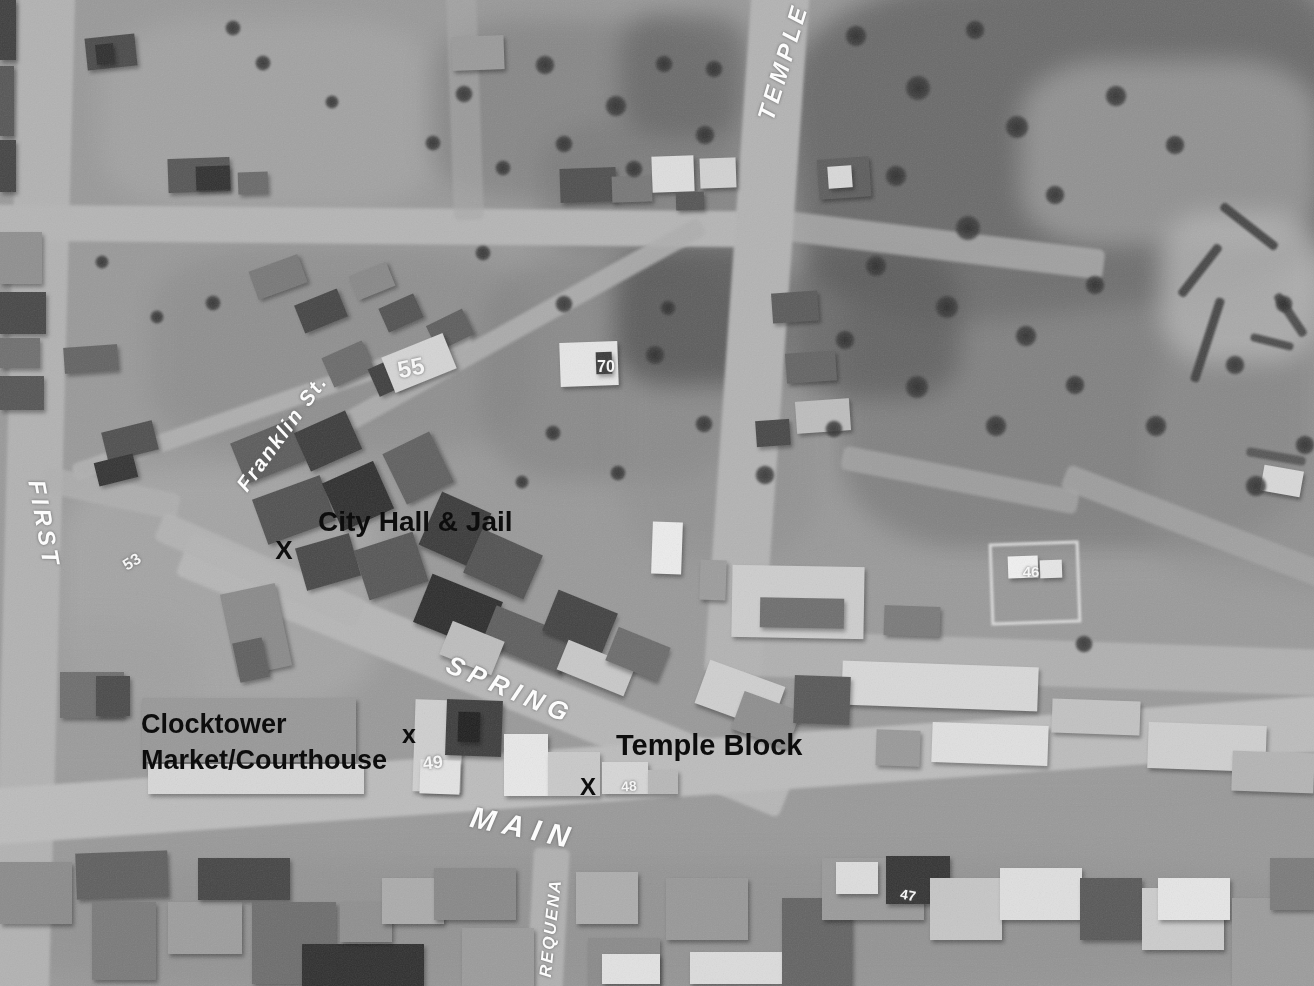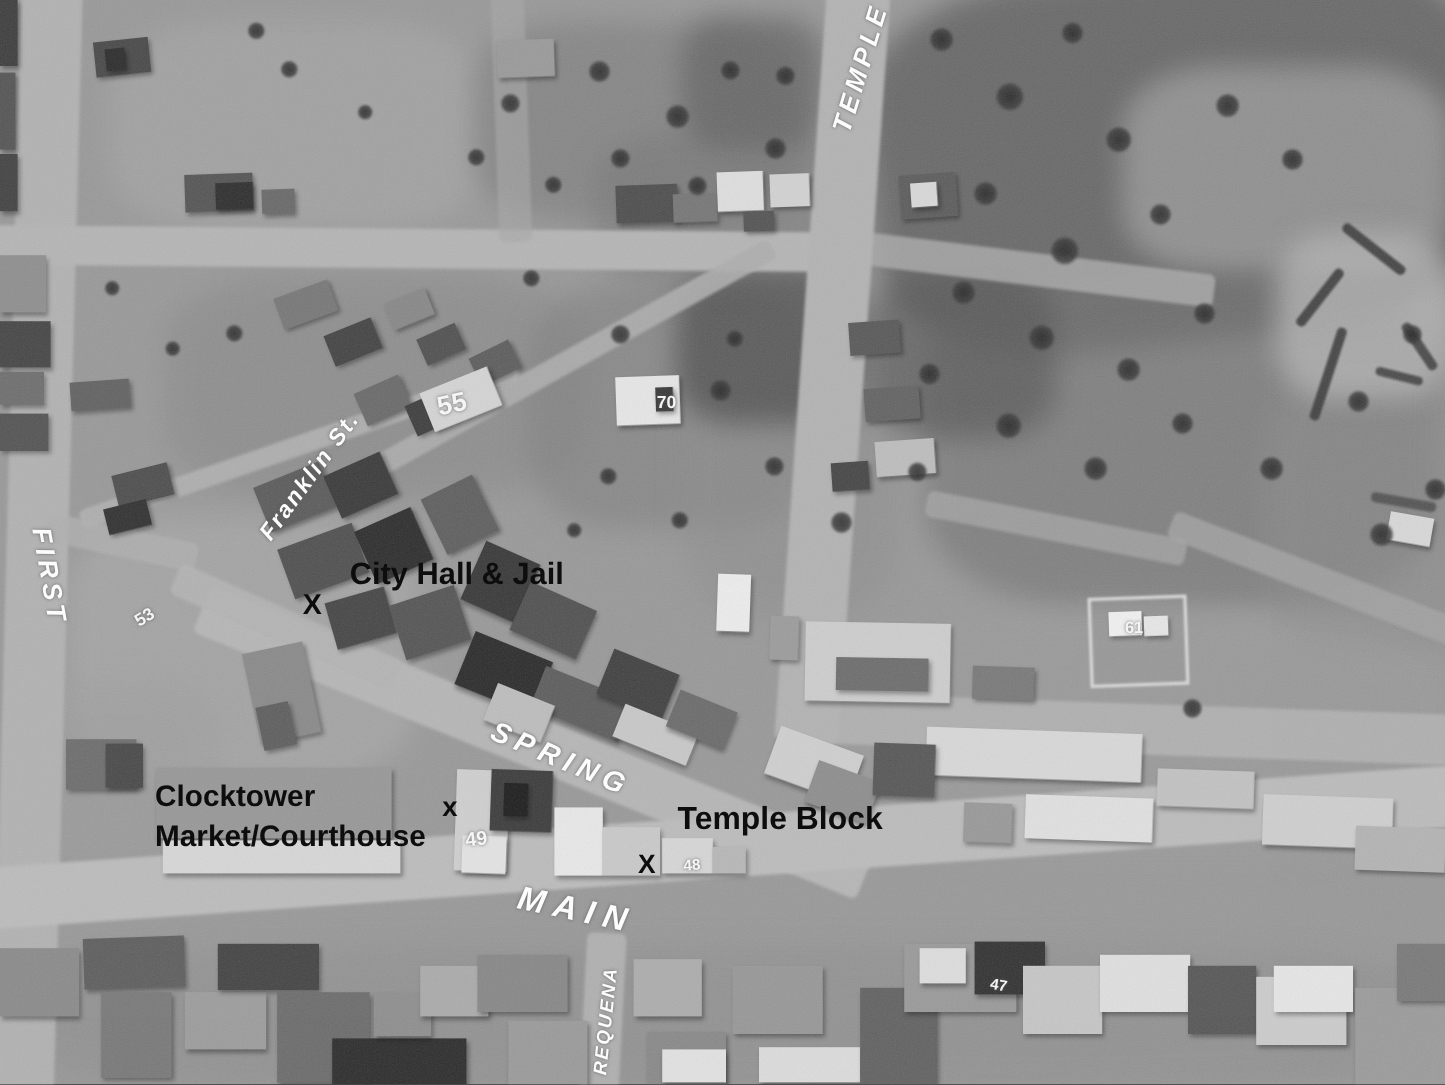--- a/index.html
+++ b/index.html
@@ -249,21 +249,21 @@
       <div class="street-label" style="font-size: 24px; letter-spacing: 4px; position: absolute; left: 44px; top: 524px; transform: translate(-50%, -50%) rotate(80deg);">FIRST</div>
       <div class="street-label" style="font-size: 21px; letter-spacing: 2px; position: absolute; left: 282px; top: 433px; transform: translate(-50%, -50%) rotate(-54deg);">Franklin St.</div>
       <div class="street-label" style="font-size: 26px; letter-spacing: 6px; position: absolute; left: 510px; top: 690px; transform: translate(-50%, -50%) rotate(23deg);">SPRING</div>
       <div class="street-label" style="font-size: 30px; letter-spacing: 8px; position: absolute; left: 524px; top: 828px; transform: translate(-50%, -50%) rotate(12deg);">MAIN</div>
       <div class="street-label" style="font-size: 17px; letter-spacing: 2px; position: absolute; left: 551px; top: 928px; transform: translate(-50%, -50%) rotate(-84deg);">REQUENA</div>
       <div class="parcel-number" style="font-size: 24px; position: absolute; left: 411px; top: 368px; transform: translate(-50%, -50%) rotate(-12deg);">55</div>
       <div class="parcel-number" style="font-size: 16px; position: absolute; left: 606px; top: 367px; transform: translate(-50%, -50%) rotate(0deg);">70</div>
       <div class="parcel-number" style="font-size: 16px; position: absolute; left: 132px; top: 562px; transform: translate(-50%, -50%) rotate(-32deg);">53</div>
       <div class="parcel-number" style="font-size: 18px; position: absolute; left: 433px; top: 763px; transform: translate(-50%, -50%) rotate(-6deg);">49</div>
       <div class="parcel-number" style="font-size: 14px; position: absolute; left: 629px; top: 786px; transform: translate(-50%, -50%) rotate(-4deg);">48</div>
-      <div class="parcel-number" style="font-size: 15px; position: absolute; left: 1031px; top: 571px; transform: translate(-50%, -50%) rotate(0deg);">61</div>
+      <div class="parcel-number" style="font-size: 15px; position: absolute; left: 1031px; top: 571px; transform: translate(-50%, -50%) rotate(0deg);">46</div>
       <div class="parcel-number" style="font-size: 14px; position: absolute; left: 908px; top: 895px; transform: translate(-50%, -50%) rotate(10deg);">47</div>
       <div class="place-label" style="font-size: 28px; position: absolute; left: 318px; top: 503px;">
         <div>City Hall &amp; Jail</div>
       </div>
       <div class="place-label" style="font-size: 27px; position: absolute; left: 141px; top: 706px;">
         <div>Clocktower</div>
         <div>Market/Courthouse</div>
       </div>
       <div class="place-label" style="font-size: 29px; position: absolute; left: 595px; top: 726px; margin-left: 21px;">
         <div>Temple Block</div>

